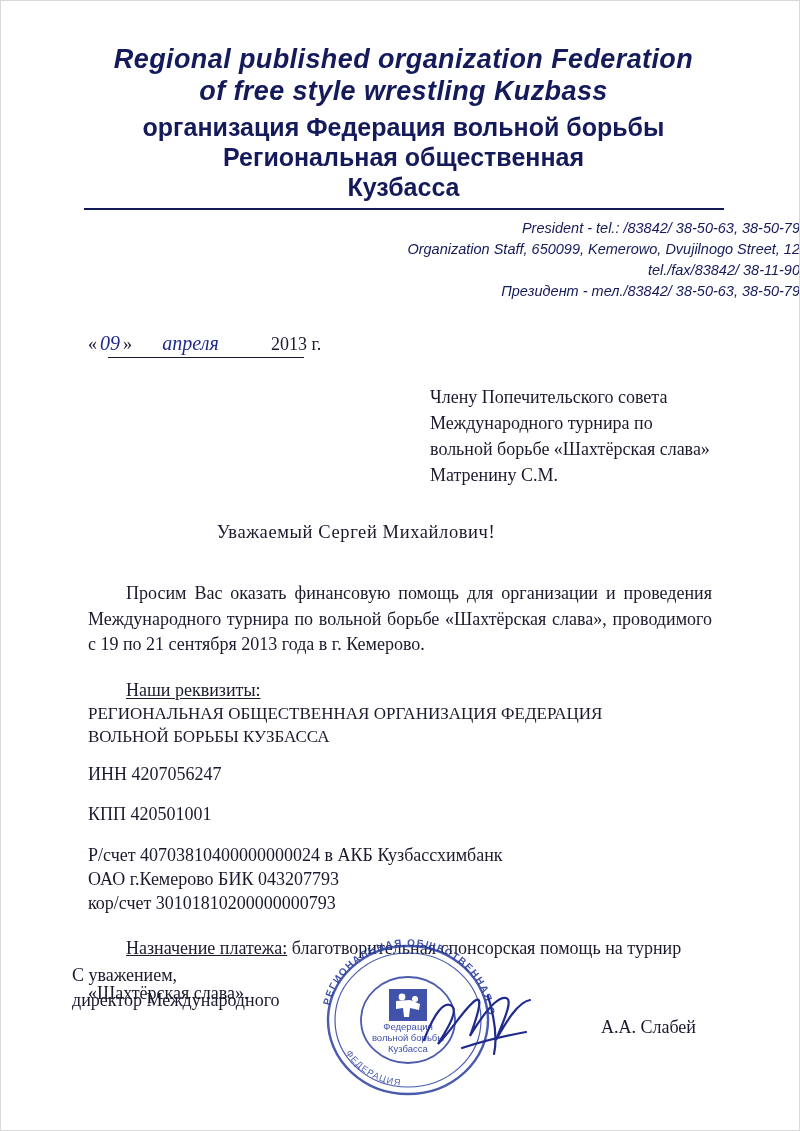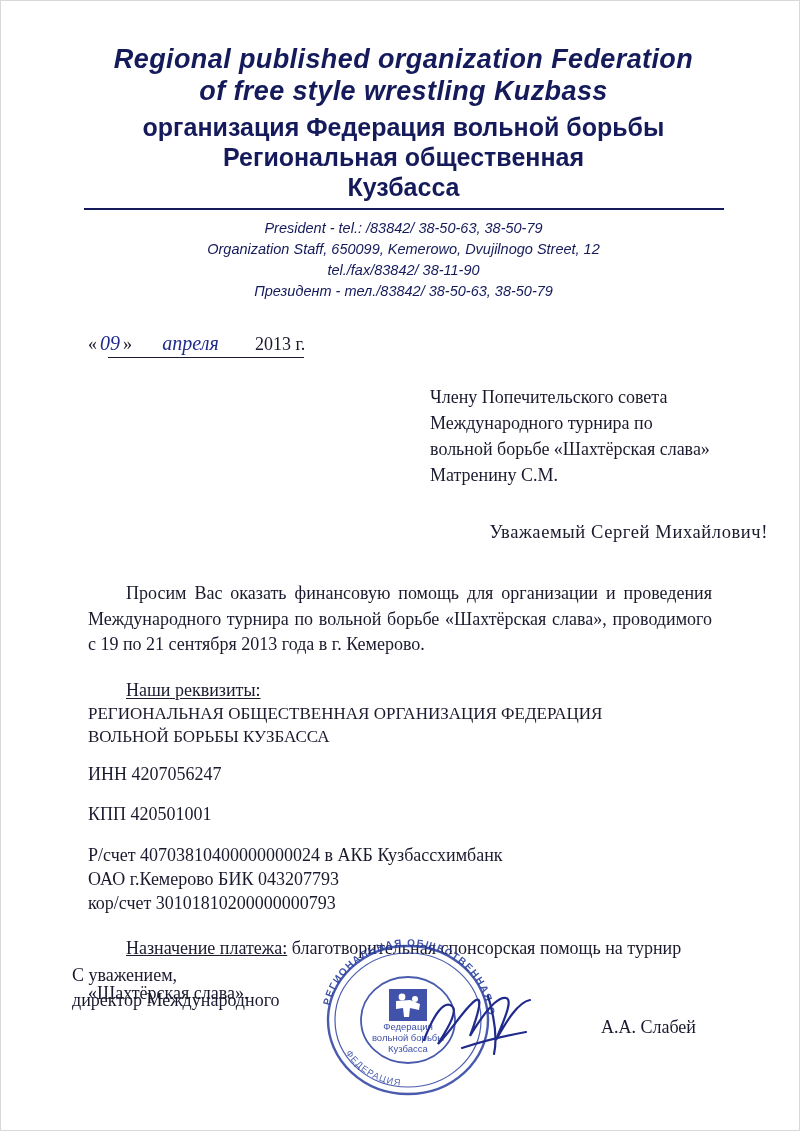--- a/index.html
+++ b/index.html
@@ -54,20 +54,21 @@
     background: #141a5a;
     margin: 6px auto 0 auto;
   }
   .contacts {
     font-family: "Liberation Sans", sans-serif;
     font-style: italic;
     font-size: 14.5px;
     line-height: 1.45;
     color: #141a5a;
     margin-top: 8px;
+    text-align: right;
   }
 
   
   .date-row {
     position: relative;
     margin: 30px 0 0 88px;
     height: 34px;
     font-size: 18px;
   }
   .date-quote-open, .date-quote-close {
@@ -92,38 +93,38 @@
   }
   .date-underline {
     position: absolute;
     left: 20px;
     top: 25px;
     width: 196px;
     height: 1px;
     background: #1a1a2e;
   }
   .date-year {
-    margin-left: 6px;
+    margin-left: 22px;
     text-align: center;
   }
 
   
   .addressee {
     margin: 18px 0 0 430px;
     font-size: 18px;
     line-height: 1.45;
   }
 
   
   .salutation {
     margin: 34px 0 0 0;
-    text-align: right;
+    text-align: center;
     font-size: 18.5px;
     letter-spacing: 0.6px;
-    padding-right: 32px;
+    padding-right: 88px;
   }
 
   
   .body {
     margin: 38px 88px 0 88px;
   }
   .para {
     font-size: 18px;
     line-height: 1.42;
     text-align: justify;

